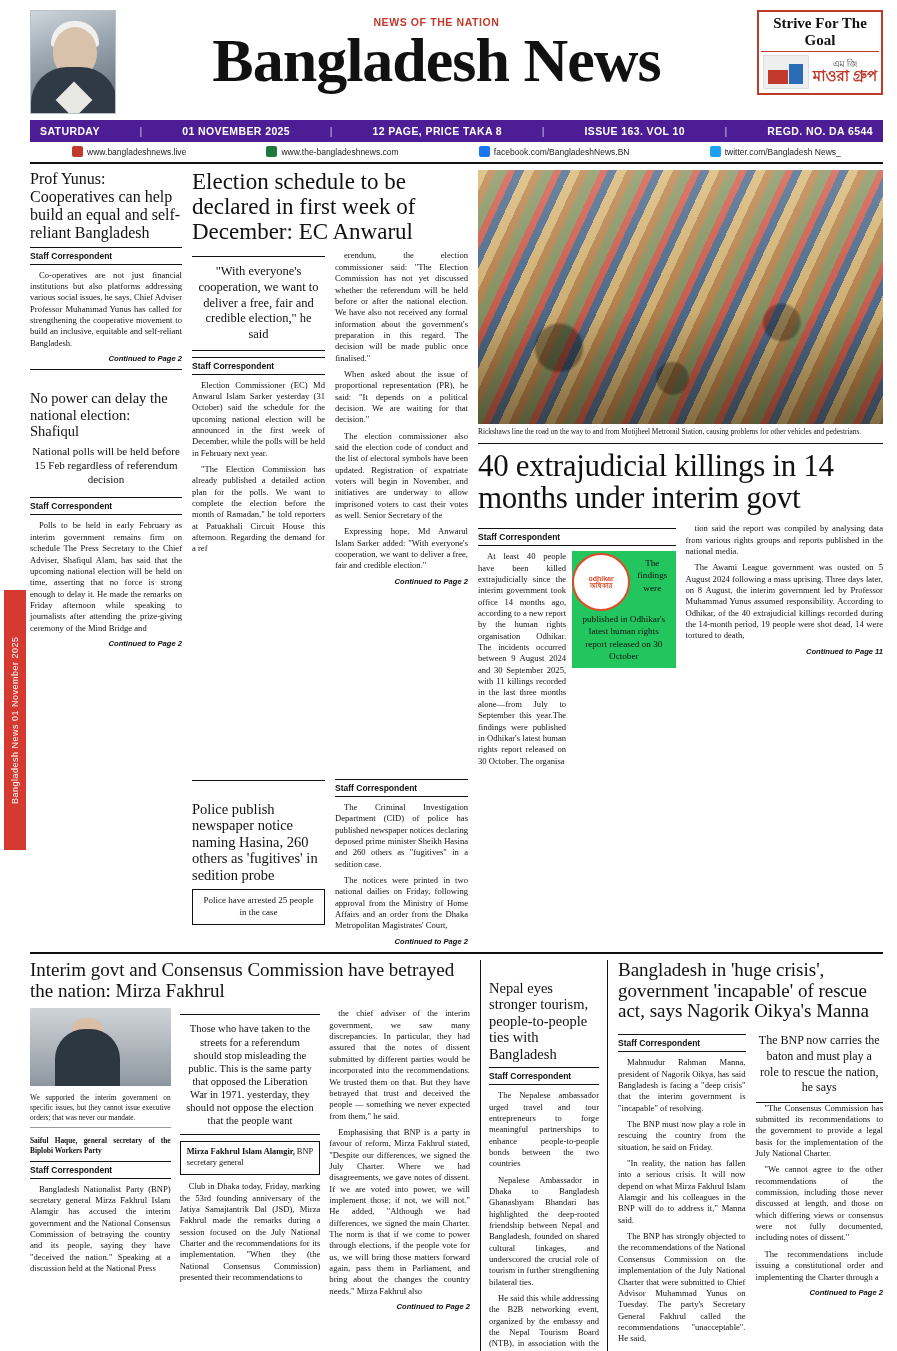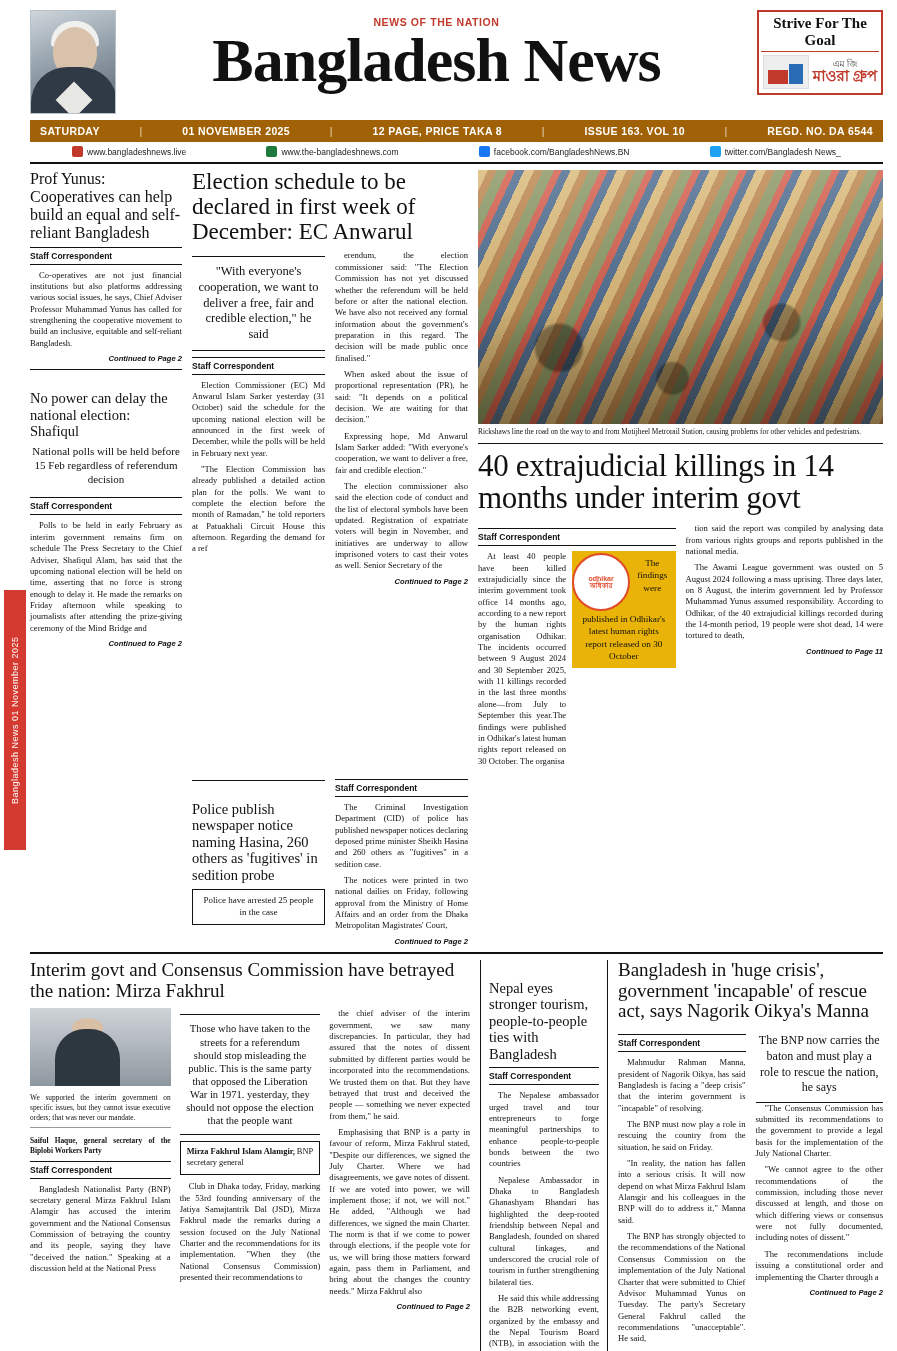--- a/index.html
+++ b/index.html
@@ -80,21 +80,21 @@
   }
   .mast-ad .logo-row { display:flex; align-items:center; justify-content:center; gap:4px; }
   .mast-ad .logo-box { width:46px;height:34px;background:#eee;position:relative;overflow:hidden;border:1px solid #ddd; }
   .mast-ad .logo-box .b1{position:absolute;width:20px;height:14px;background:#c0392b;left:4px;bottom:4px;}
   .mast-ad .logo-box .b2{position:absolute;width:14px;height:20px;background:#2a6bb5;right:5px;bottom:4px;}
   .mast-ad .brand { font-size: 15px; font-weight: bold; color:#c0392b; line-height:1; }
   .mast-ad .brand small { display:block; font-size:9px; color:#333; font-weight:normal;}
   
   .infobar {
     margin-top: 6px;
-    background: #a16207; color: #fff;
+    background: #4c1d95; color: #fff;
     display: flex; align-items: center; justify-content: space-between;
     font-family: "Liberation Sans", sans-serif;
     font-size: 10.5px; font-weight: bold; letter-spacing: .4px;
     padding: 5px 10px;
   }
   .infobar span.sep { font-weight: normal; opacity:.7; }
   
   .socialbar {
     display:flex; align-items:center; justify-content: space-around;
     border-bottom: 2px solid #111; padding: 4px 2px 5px;
@@ -161,21 +161,21 @@
     background:#d9bfa6;border-radius:50%;
   }
   .badge-round {
     width: 58px; height: 58px; border-radius: 50%;
     background: #fff; border: 2px solid #e04b2a;
     display:flex; flex-direction:column; align-items:center; justify-content:center;
     font-family:"Liberation Sans",sans-serif; font-size:7px; font-weight:bold; color:#e04b2a;
     line-height:1.1; text-align:center; float:left; margin: 2px 6px 2px 0;
   }
   .shade-box {
-    background:#eab308; padding: 6px 7px; font-size: 9.2px; line-height:1.32;
+    background:#22c55e; padding: 6px 7px; font-size: 9.2px; line-height:1.32;
     text-align:center;
   }
   .boxed {
     border: 1px solid #111; padding: 5px 6px; font-size: 9px; line-height: 1.3; text-align:center;
   }
   .ruleblock { border-top:2px solid #111; }
 </style>
 </head>
 <body>
 
@@ -262,22 +262,22 @@
       <div style="display:grid;grid-template-columns:1fr 1fr;gap:10px;margin-top:6px;">
         <div>
           <div class="pullquote">"With everyone's cooperation, we want to deliver a free, fair and credible election," he said</div>
           <div class="byline">Staff Correspondent</div>
           <p class="body">Election Commissioner (EC) Md Anwarul Islam Sarker yesterday (31 October) said the schedule for the upcoming national election will be announced in the first week of December, while the polls will be held in February next year.</p>
           <p class="body">"The Election Commission has already published a detailed action plan for the polls. We want to complete the election before the month of Ramadan," he told reporters at Patuakhali Circuit House this afternoon. Regarding the demand for a ref</p>
         </div>
         <div>
           <p class="body">erendum, the election commissioner said: "The Election Commission has not yet discussed whether the referendum will be held before or after the national election. We have also not received any formal information about the government's preparation in this regard. The decision will be made public once finalised."</p>
           <p class="body">When asked about the issue of proportional representation (PR), he said: "It depends on a political decision. We are waiting for that decision."</p>
+          <p class="body">The election commissioner also said the election code of conduct and the list of electoral symbols have been updated. Registration of expatriate voters will begin in November, and initiatives are underway to allow imprisoned voters to cast their votes as well. Senior Secretary of the</p>
           <p class="body">Expressing hope, Md Anwarul Islam Sarker added: "With everyone's cooperation, we want to deliver a free, fair and credible election."</p>
-          <p class="body">The election commissioner also said the election code of conduct and the list of electoral symbols have been updated. Registration of expatriate voters will begin in November, and initiatives are underway to allow imprisoned voters to cast their votes as well. Senior Secretary of the</p>
           <div class="cont">Continued to Page 2</div>
         </div>
       </div>
     </div>
 
     <div>
       <div class="photo photo-traffic" style="height:254px;"></div>
       <div class="caption">Rickshaws line the road on the way to and from Motijheel Metrorail Station, causing problems for other vehicles and pedestrians.</div>
       <div class="rule"></div>
       <h1 class="hl-xl">40 extrajudicial killings in 14 months under interim govt</h1>

